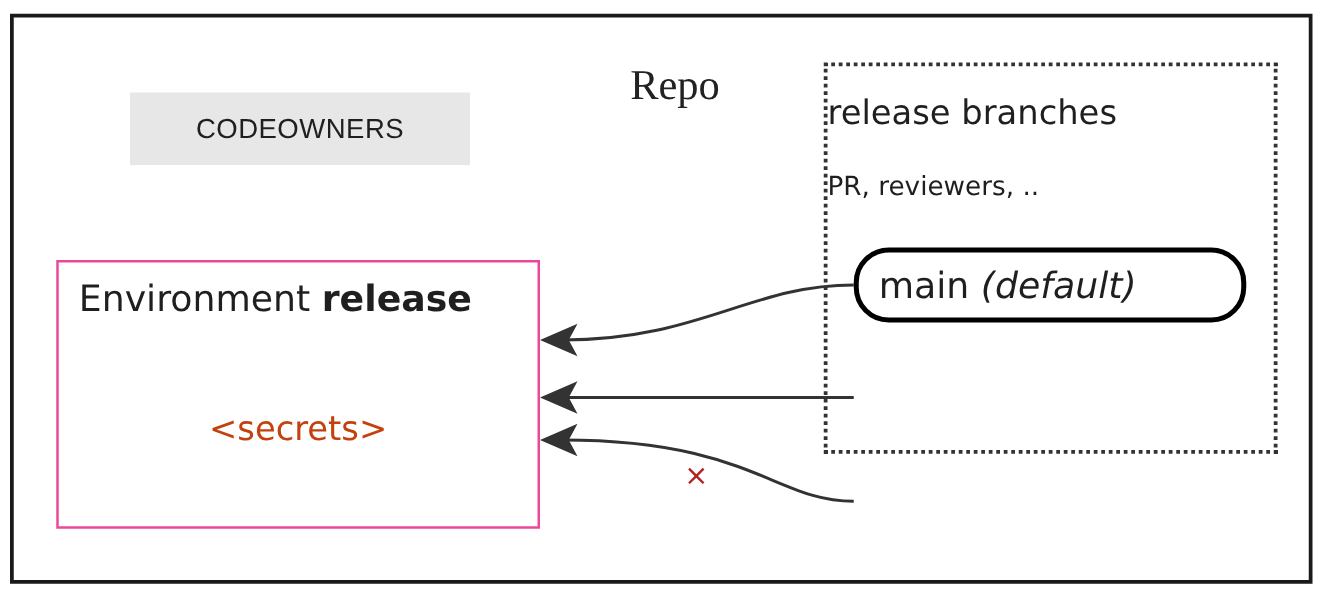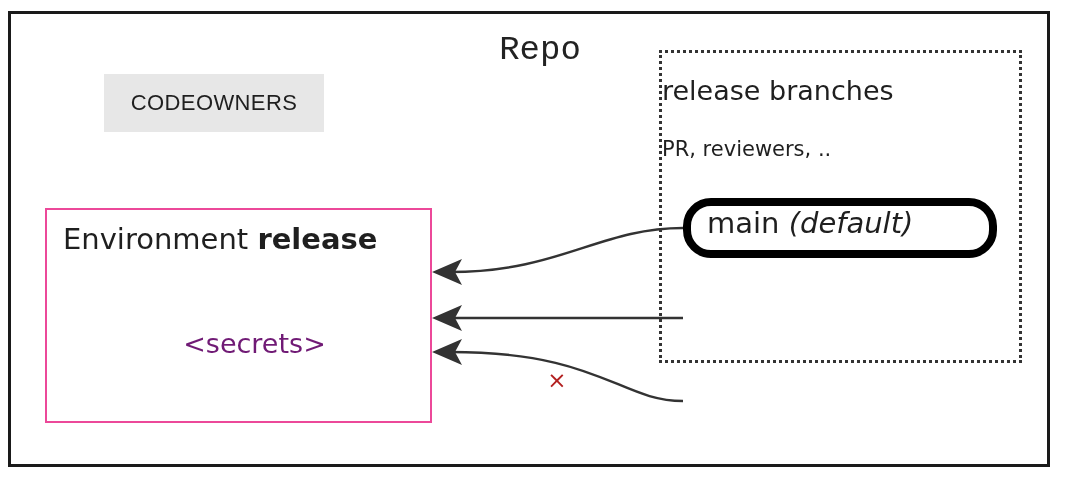--- a/index.html
+++ b/index.html
@@ -27,36 +27,36 @@
     width: 1042px;
     height: 456px;
     border: 3px solid #1a1a1a;
     box-sizing: border-box;
     background: #ffffff;
   }
 
   .repo-title {
     position: absolute;
     left: 400px;
-    top: 32px;
+    top: 50px;
     width: 280px;
     text-align: center;
-    font-family: Liberation Mono, monospace;
+    font-family: Liberation Serif, serif;
     font-size: 34px;
     color: #222222;
     line-height: 1.1;
     white-space: nowrap;
   }
 
   
   .codeowners-box {
     position: absolute;
     left: 104px;
     top: 74px;
-    width: 220px;
+    width: 272px;
     height: 58px;
     background: #e7e7e7;
     display: flex;
     align-items: center;
     justify-content: center;
     box-sizing: border-box;
   }
   .codeowners-label {
     font-family: "Liberation Sans", sans-serif;
     font-size: 22px;
@@ -87,23 +87,22 @@
   .env-title .bold {
     font-weight: 700;
   }
   .env-secrets {
     position: absolute;
     left: 0;
     top: 118px;
     width: 100%;
     text-align: center;
     font-size: 27px;
-    color: #701a75;
-    white-space: nowrap;
-    padding-left: 16px;
+    color: #c2410c;
+    white-space: nowrap;
   }
 
   
   .branches-group {
     position: absolute;
     left: 659px;
     top: 50px;
     width: 363px;
     height: 313px;
     border: 3px dotted #333333;
@@ -127,25 +126,26 @@
     width: 100%;
     text-align: left;
     font-size: 21px;
     color: #1f1f1f;
     white-space: nowrap;
   }
 
   
   .pill {
     position: absolute;
-    border: 8px solid #000000;
+    border: 4px solid #000000;
     border-radius: 28px;
     background: #ffffff;
     box-sizing: border-box;
     display: flex;
+    align-items: center;
     padding-left: 16px;
     white-space: nowrap;
   }
   .pill-label {
     font-size: 29px;
     color: #1f1f1f;
     white-space: nowrap;
   }
   .pill-label .ital {
     font-style: italic;

